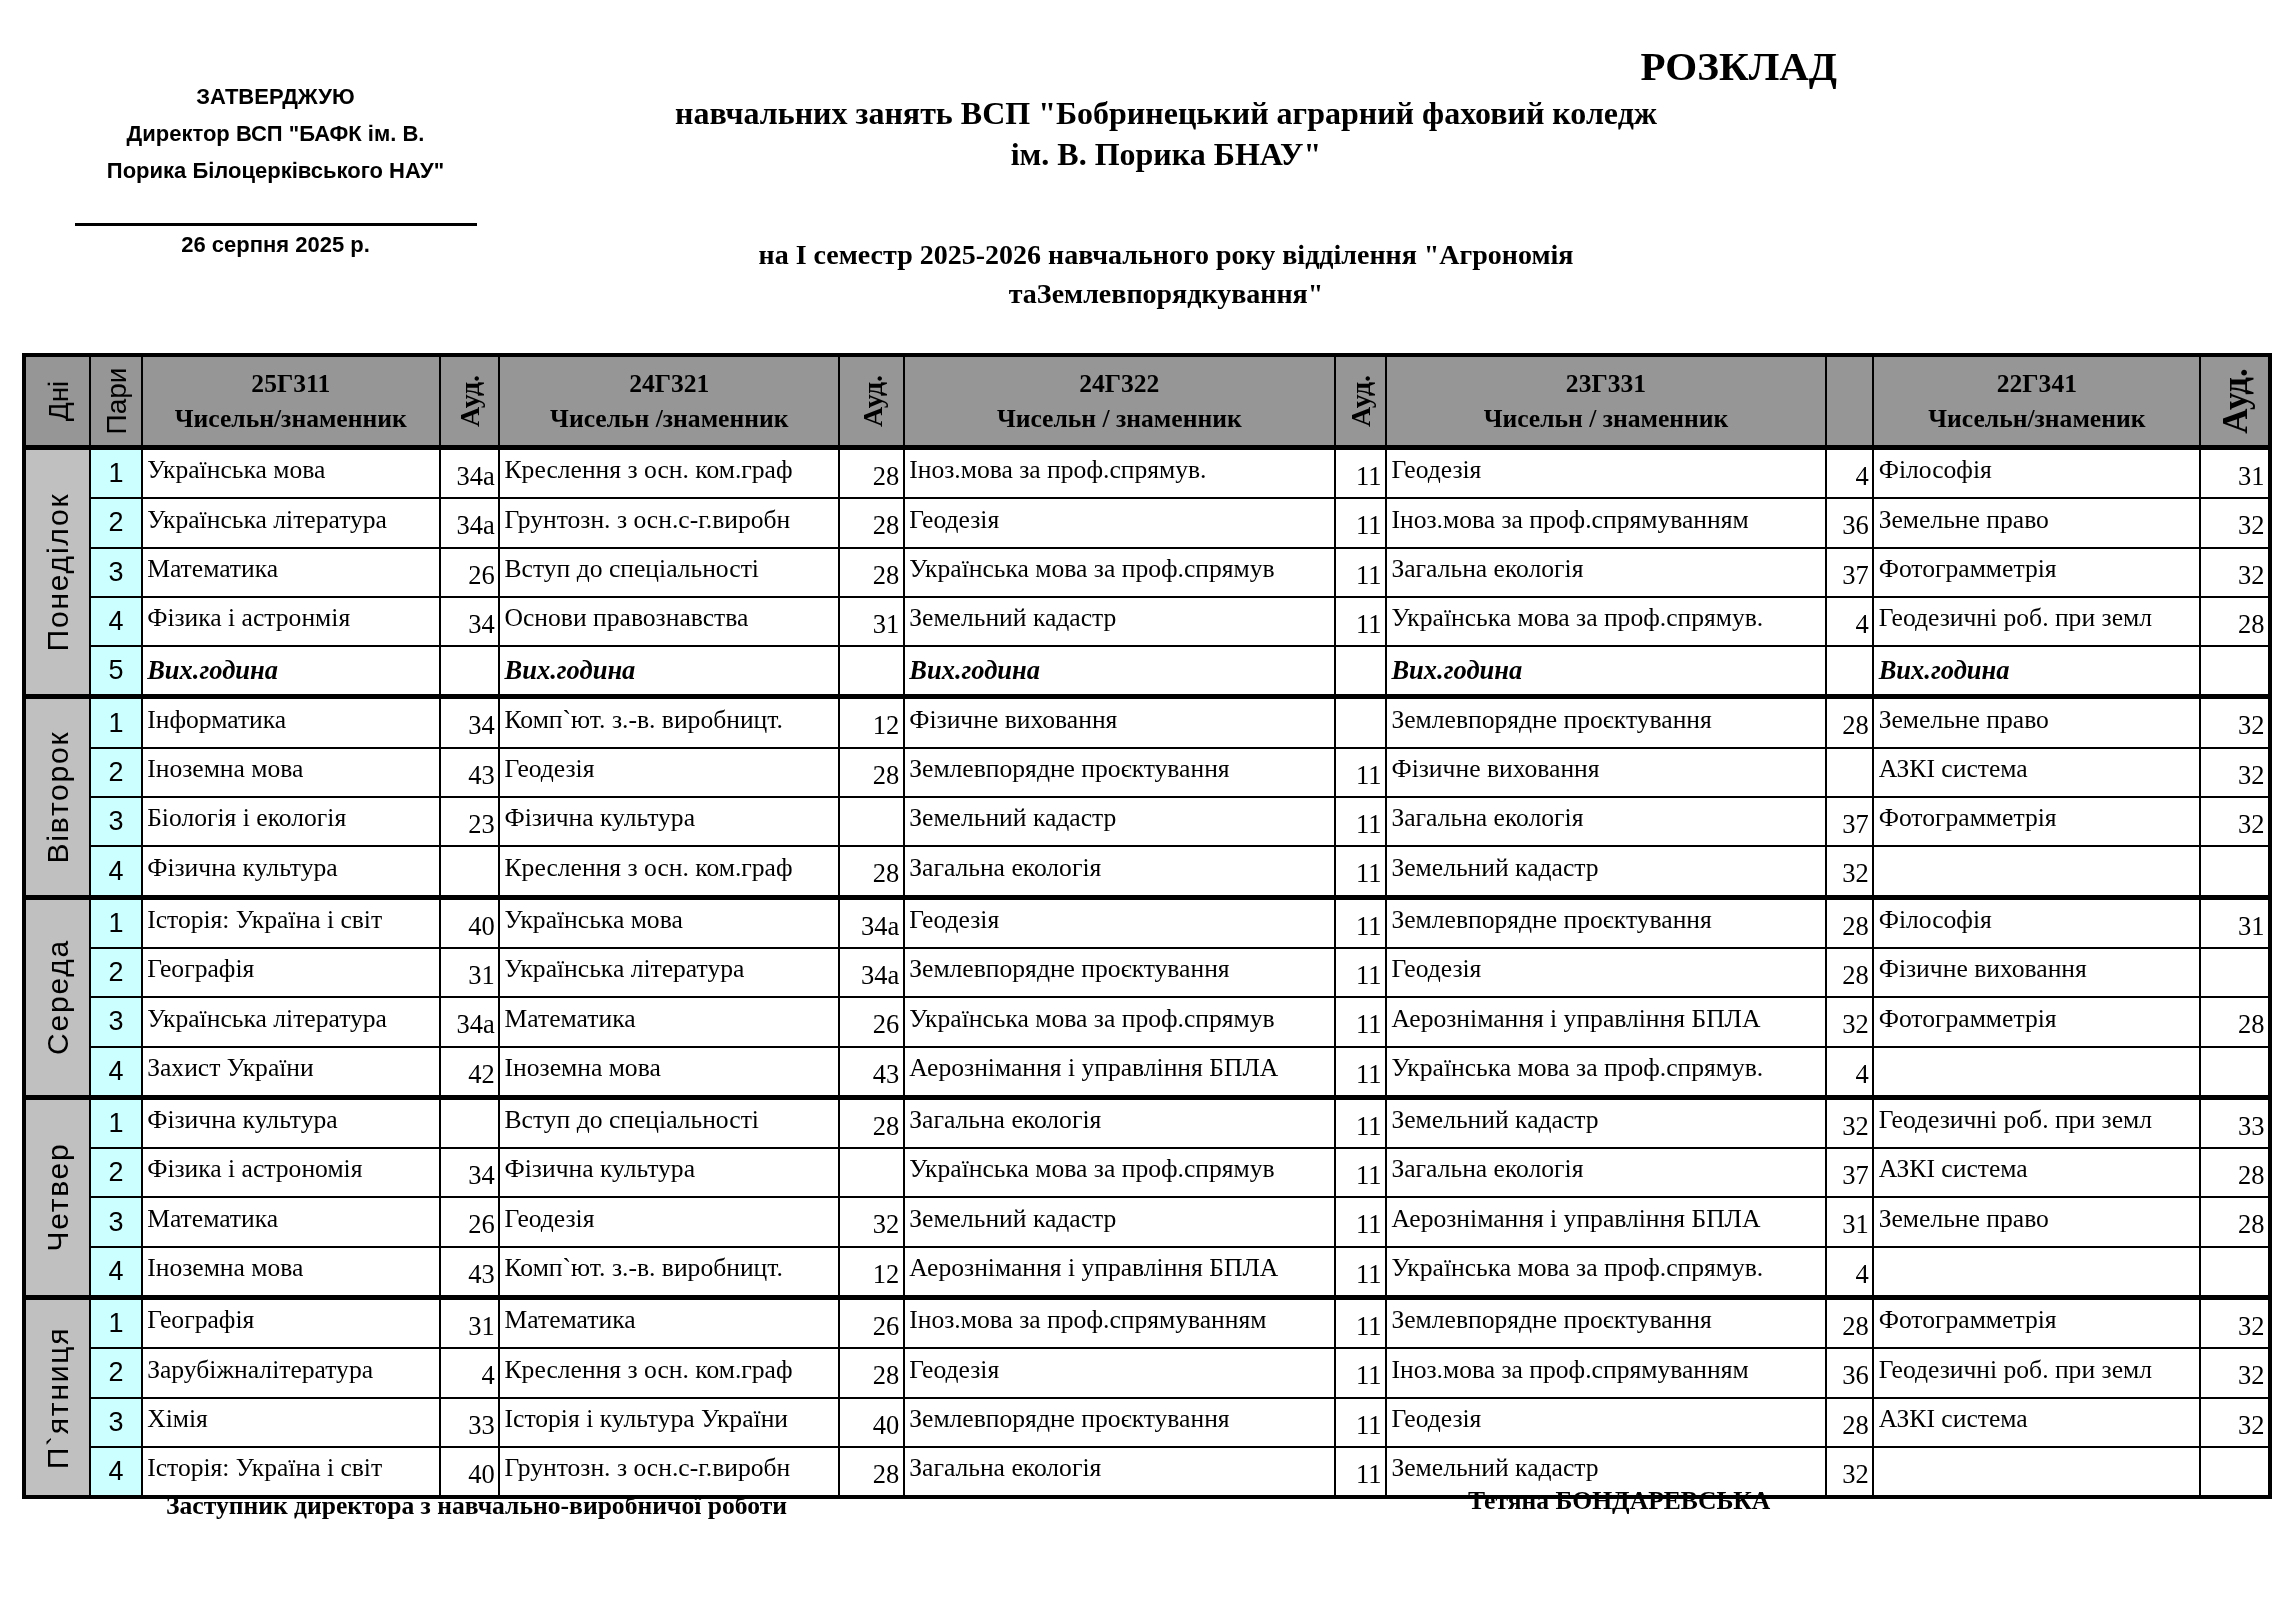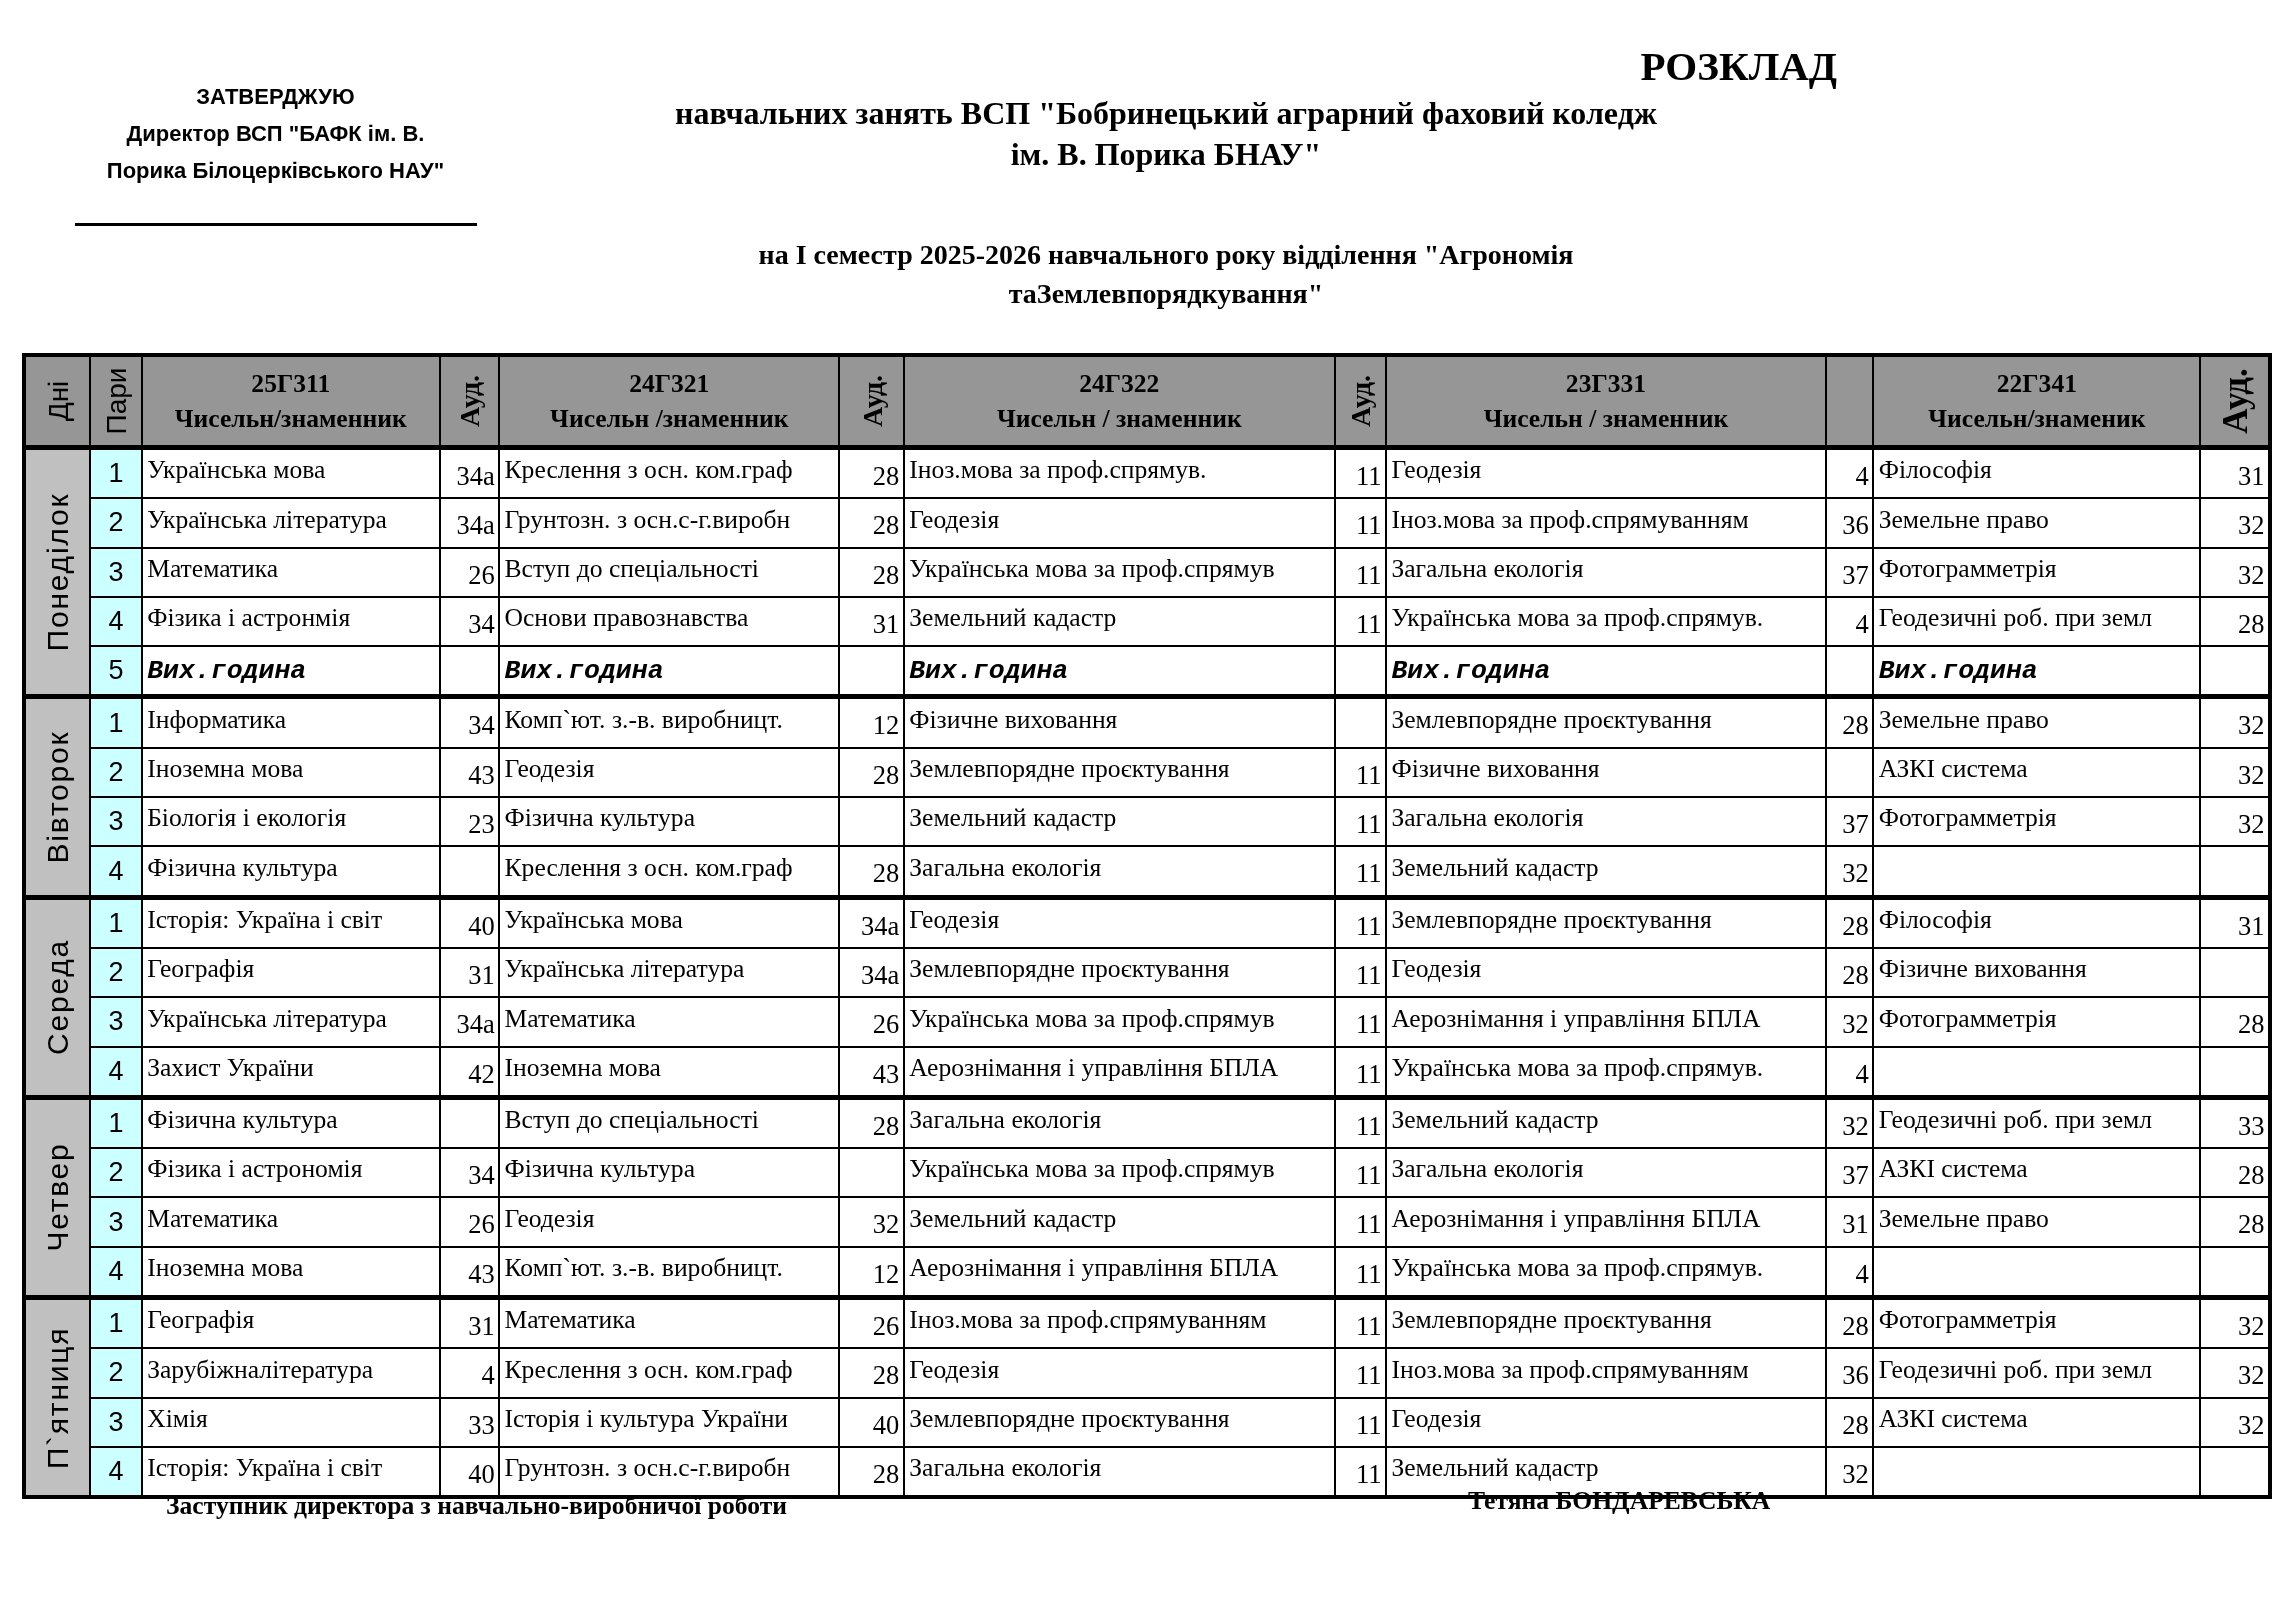--- a/index.html
+++ b/index.html
@@ -21,36 +21,37 @@
   table.sched th { background:#969696; height:88px; font-weight:bold; font-size:25.6px; line-height:35px; }
   table.sched th.vert { position:relative; }
   table.sched th.vert span, td.day span {
     position:absolute; left:50%; top:50%; transform:translate(-50%,-50%) rotate(-90deg); white-space:nowrap; }
   th.vert span.sans { font-family:"Liberation Sans", sans-serif; font-weight:normal; font-size:28px; }
   th.vert span.aud { font-family:"Liberation Serif", serif; font-weight:bold; font-size:28px; }
   th.vert span.aud.big { font-size:35px; }
   td.day { background:#c0c0c0; position:relative; font-family:"Liberation Sans", sans-serif; font-size:30px; letter-spacing:1.8px; }
   td.pair { background:#ccffff; text-align:center; font-family:"Liberation Sans", sans-serif; font-size:27px; }
   td.subj { font-size:25.6px; padding-left:4.4px !important; vertical-align:top; padding-top:5.3px !important; }
-  td.subj.spec { font-family:Liberation Mono, monospace; font-style:italic; font-weight:bold; font-size:26.5px; vertical-align:middle; padding-top:0 !important; }
+  td.subj.spec { font-family:Liberation Serif, serif; font-style:italic; font-weight:bold; font-size:26.5px; vertical-align:middle; padding-top:0 !important; }
   td.room { font-size:26.5px; text-align:right; padding-right:3.5px !important; vertical-align:bottom; padding-bottom:5.3px !important; }
   tr.row td { height:42px; }
   tr.day-start td { border-top:5.3px solid #000; }
 
   .footer-left { position:absolute; left:150px; top:1491px; font-weight:bold; font-size:25.6px;margin-left:16px; }
   .footer-right { position:absolute; left:1468px; top:1486px; font-weight:bold; font-size:25.6px; }
 </style>
 </head>
 <body>
 
 <div class="approve">
   <div>ЗАТВЕРДЖУЮ</div>
   <div>Директор ВСП "БАФК  ім. В.</div>
   <div>Порика Білоцерківського НАУ"</div>
   <div class="sigline"></div>
+  <div>26 серпня 2025 р.</div>
 </div>
 
 <div class="title-block">
   <div class="title-main">РОЗКЛАД</div>
   <div class="title-sub">навчальних занять ВСП "Бобринецький аграрний фаховий  коледж</div>
   <div class="title-sub">ім. В. Порика БНАУ"</div>
   <div class="title-sem">на I семестр 2025-2026 навчального року відділення "Агрономія</div>
   <div class="title-sem" style="margin-top:0">таЗемлевпорядкування"</div>
 </div>
 

